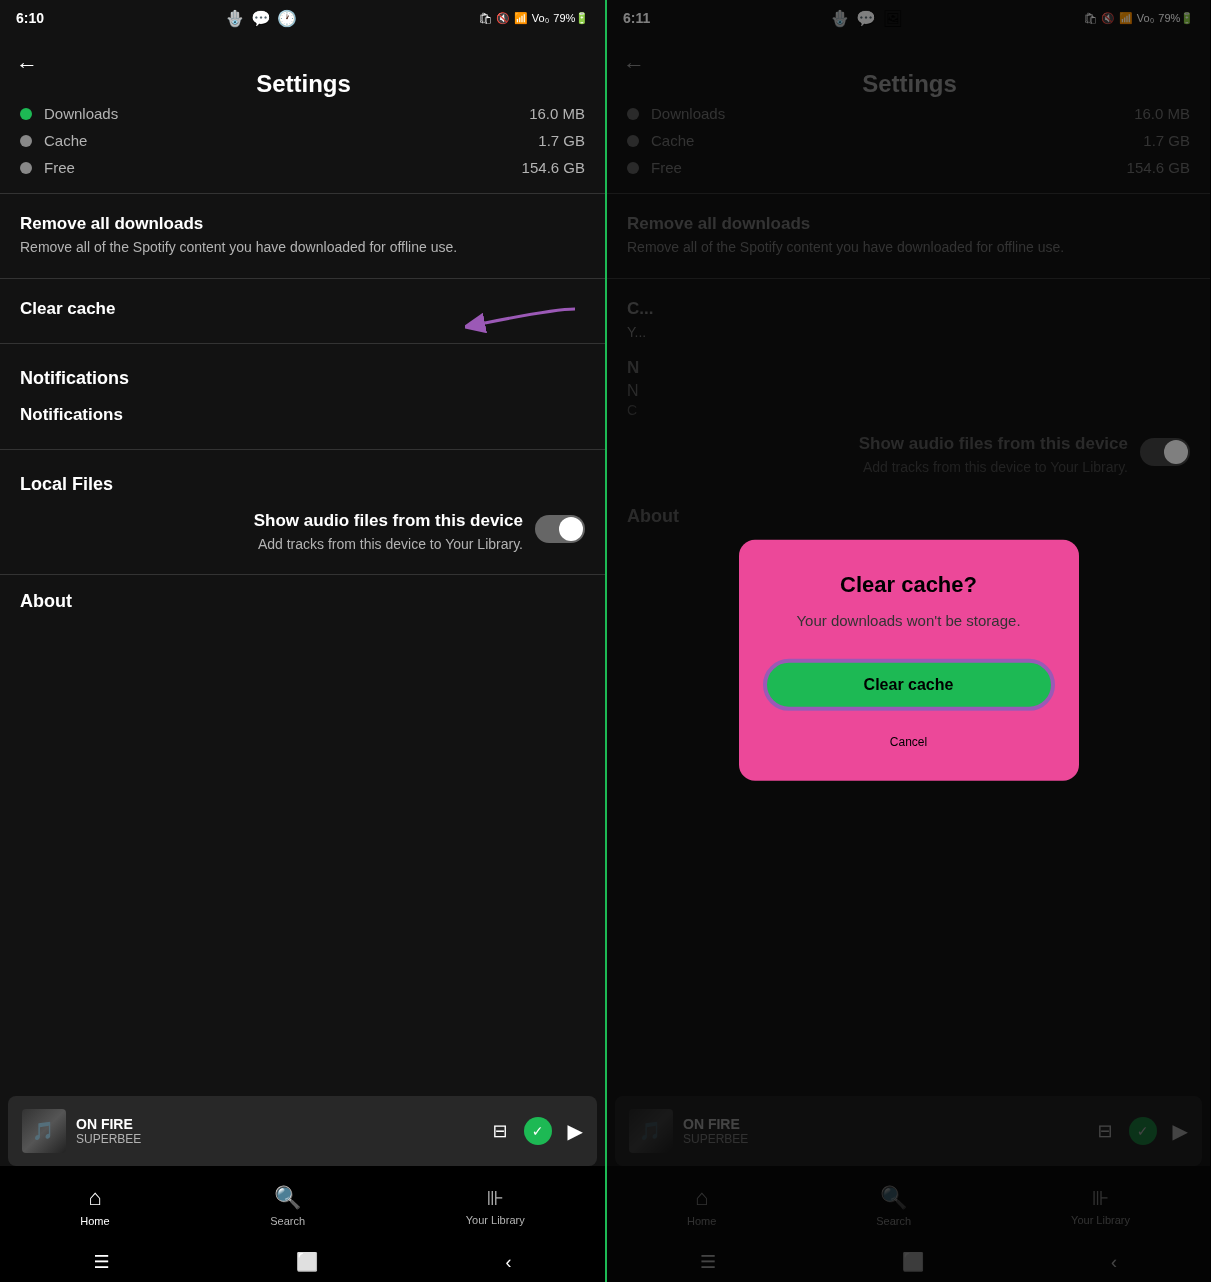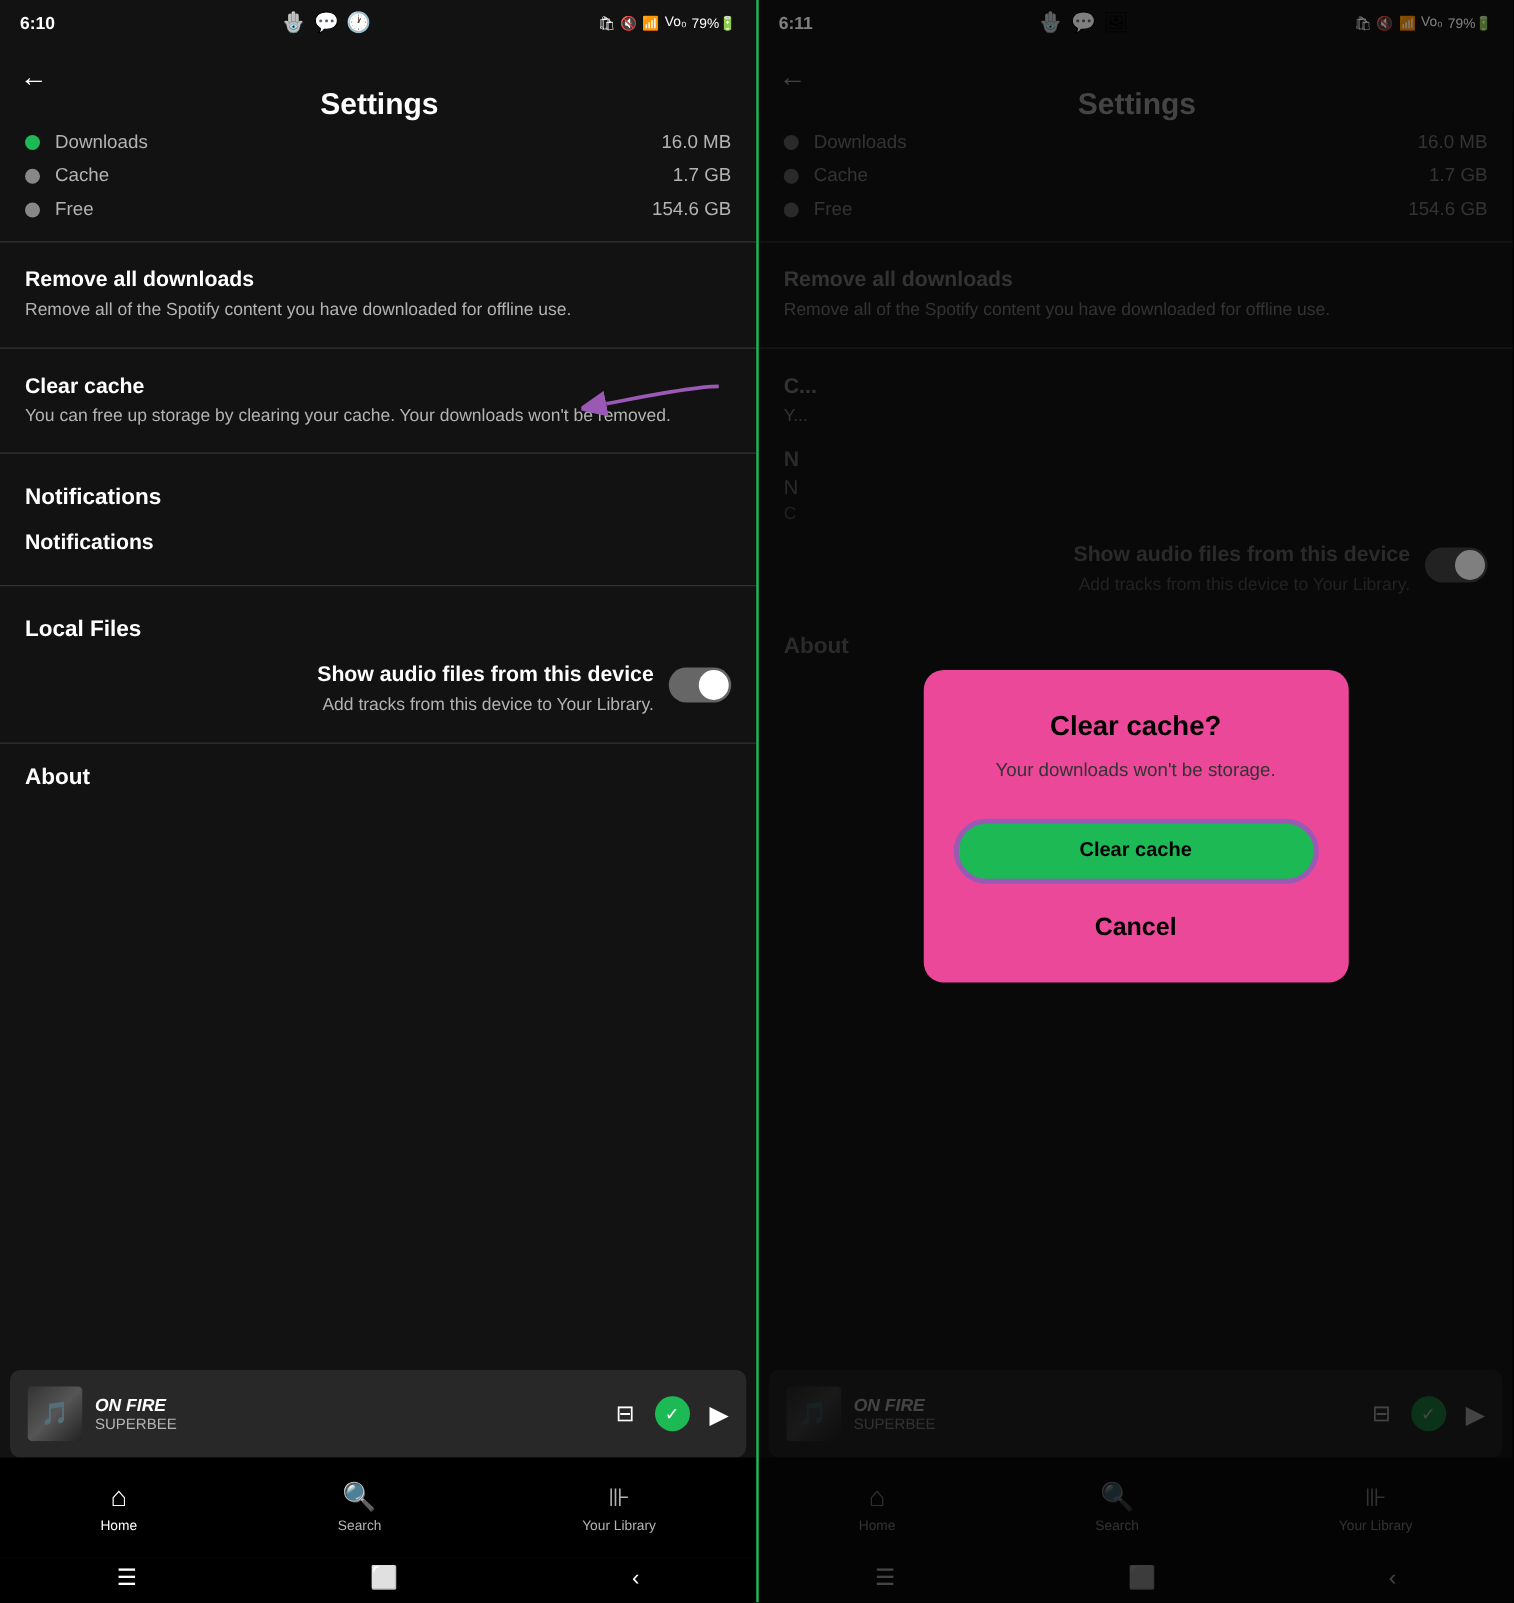--- a/index.html
+++ b/index.html
@@ -254,21 +254,20 @@
       display: flex;
       align-items: center;
       justify-content: center;
       font-size: 18px;
     }
     .track-info { flex: 1; }
     .track-name {
       color: #fff;
       font-size: 14px;
       font-weight: 600;
-      font-style: italic;
     }
     .track-artist {
       color: #b3b3b3;
       font-size: 12px;
     }
     .player-controls {
       display: flex;
       align-items: center;
       gap: 16px;
     }
@@ -377,22 +376,22 @@
       font-size: 16px;
       font-weight: 700;
       cursor: pointer;
       margin-bottom: 16px;
       display: flex;
       align-items: center;
       justify-content: center;
     }
     .modal-cancel-btn {
       color: #000;
-      font-size: 20px;
-      font-weight: 700;
+      font-size: 12px;
+      font-weight: 400;
       cursor: pointer;
       padding: 8px 0;
     }
 
     
     .dimmed-text {
       color: #666 !important;
     }
   </style>
 </head>
@@ -443,21 +442,20 @@
 
   <div class="settings-item">
     <div class="settings-item-title">Remove all downloads</div>
     <div class="settings-item-desc">Remove all of the Spotify content you have downloaded for offline use.</div>
   </div>
 
   <div class="divider"></div>
 
   <div class="clear-cache-section" style="position:relative;">
     <div class="clear-cache-title">Clear cache</div>
-    <div class="clear-cache-desc">You can free up storage by clearing your cache. Your downloads won't be removed.</div>
 
     <div class="arrow-annotation">
       <svg width="120" height="40" viewBox="0 0 120 40">
         <defs>
           <marker id="arrowhead" markerWidth="8" markerHeight="7" refX="0" refY="3.5" orient="auto">
             <polygon points="0 0, 8 3.5, 0 7" fill="#9b59b6"></polygon>
           </marker>
         </defs>
         <path d="M110,8 Q90,8 20,22" stroke="#9b59b6" stroke-width="3" fill="none" marker-end="url(#arrowhead)"></path>
       </svg>

